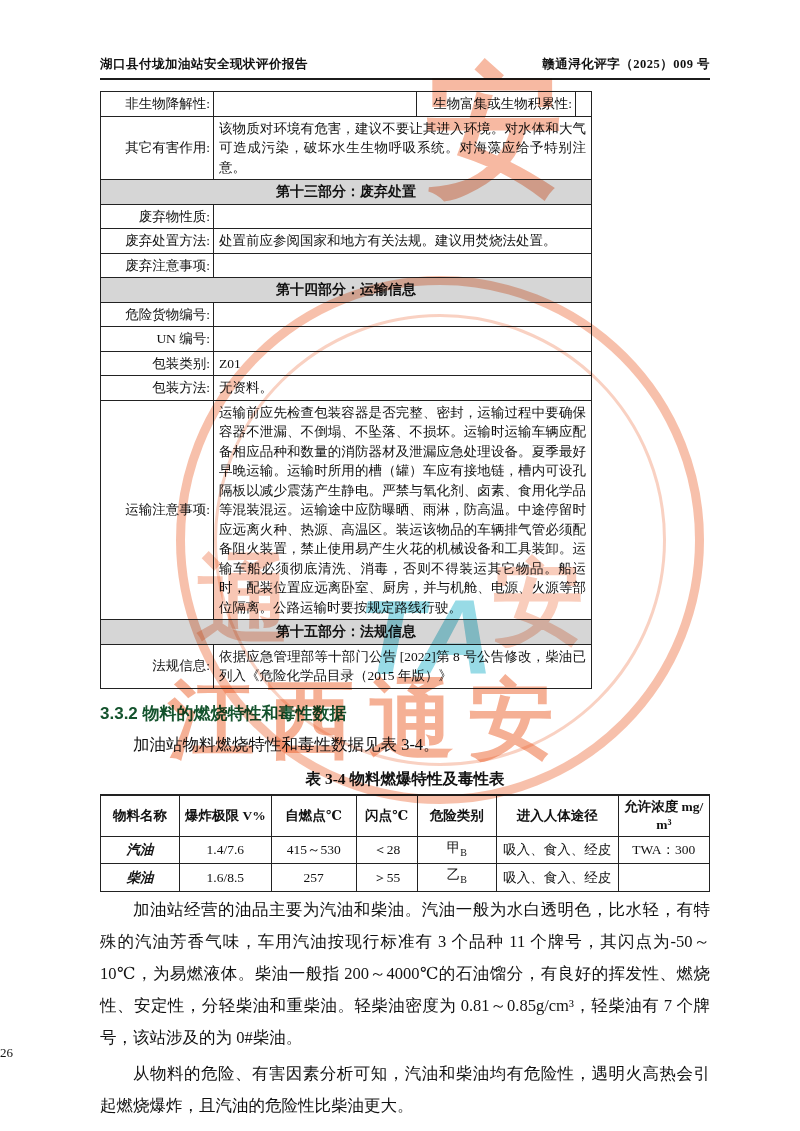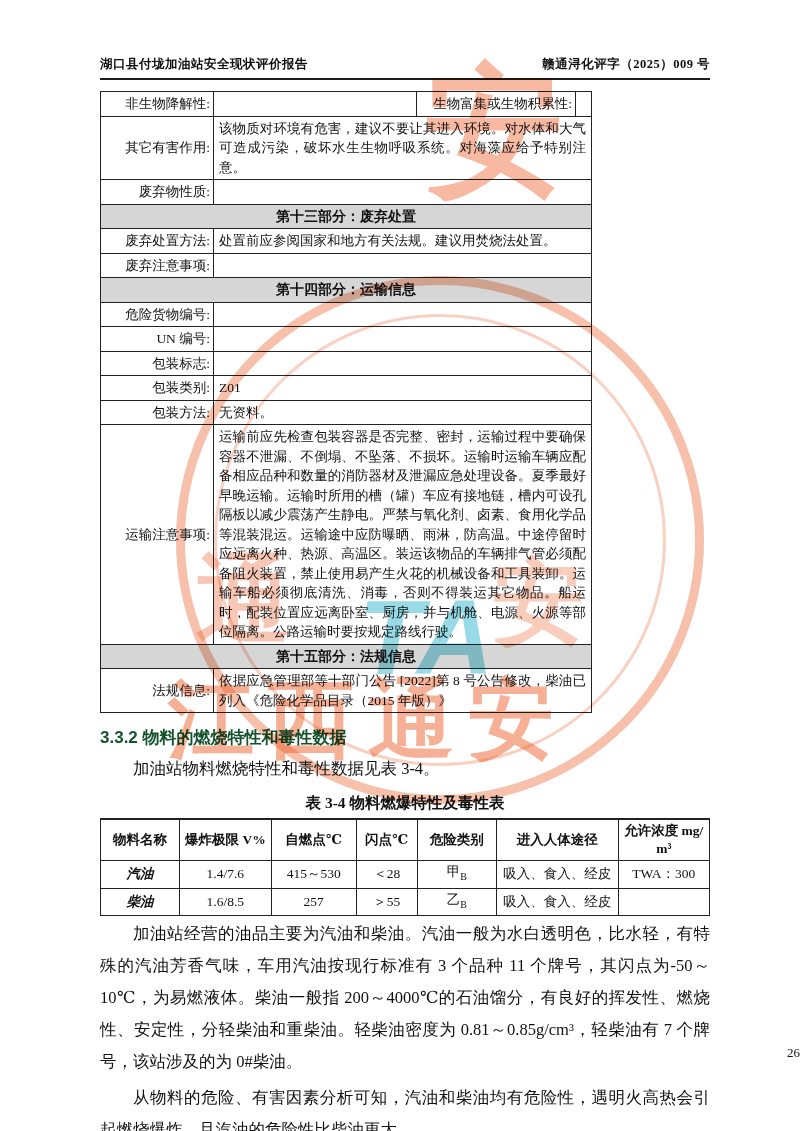--- a/index.html
+++ b/index.html
@@ -57,21 +57,21 @@
     border:1px solid #222; padding:2px 2px; height:23px; line-height:18px;
     vertical-align:middle; word-break:break-all;
   }
   .tox th { font-weight:bold; border-top:2px solid #222; }
   .tox td.mat { font-weight:bold;font-style:italic; }
   .tox sub { font-size:10px; }
 
   
   .page-footer {
     position:absolute; left:0; bottom:70px; width:100%;
-    text-align:right; font-size:13px;
+    text-align:left; font-size:13px;
   }
 
   
   .watermark { position:absolute; inset:0; pointer-events:none; mix-blend-mode:multiply; z-index:5; }
   .wm-ring {
     position:absolute; left:176px; top:276px; width:528px; height:528px;
     border:9px solid var(--stamp,#eb5a23); border-radius:50%; opacity:.38;
   }
   .wm-ring-inner {
     position:absolute; left:214px; top:314px; width:452px; height:452px;
@@ -114,47 +114,43 @@
             <td class="lbl">非生物降解性:</td>
             <td class="val"></td>
             <td class="lbl">生物富集或生物积累性:</td>
             <td class="val"></td>
           </tr>
           <tr>
             <td class="lbl">其它有害作用:</td>
             <td class="val" colspan="3">该物质对环境有危害，建议不要让其进入环境。对水体和大气可造成污染，破坏水生生物呼吸系统。对海藻应给予特别注意。</td>
           </tr>
           <tr>
+            <td class="sec-cell" colspan="4">第十三部分：废弃处置</td>
+          </tr>
+          <tr>
             <td class="lbl">废弃物性质:</td>
             <td class="val" colspan="3"></td>
-          </tr>
-          <tr>
-            <td class="sec-cell" colspan="4">第十三部分：废弃处置</td>
           </tr>
           <tr>
             <td class="lbl">废弃处置方法:</td>
             <td class="val" colspan="3">处置前应参阅国家和地方有关法规。建议用焚烧法处置。</td>
           </tr>
           <tr>
             <td class="lbl">废弃注意事项:</td>
             <td class="val" colspan="3"></td>
           </tr>
           <tr>
             <td class="sec-cell" colspan="4">第十四部分：运输信息</td>
           </tr>
           <tr>
             <td class="lbl">危险货物编号:</td>
             <td class="val" colspan="3"></td>
           </tr>
           <tr>
             <td class="lbl">UN 编号:</td>
-            <td class="val" colspan="3"></td>
-          </tr>
-          <tr>
-            <td class="lbl">包装标志:</td>
             <td class="val" colspan="3"></td>
           </tr>
           <tr>
             <td class="lbl">包装类别:</td>
             <td class="val" colspan="3">Z01</td>
           </tr>
           <tr>
             <td class="lbl">包装方法:</td>
             <td class="val" colspan="3">无资料。</td>
           </tr>

